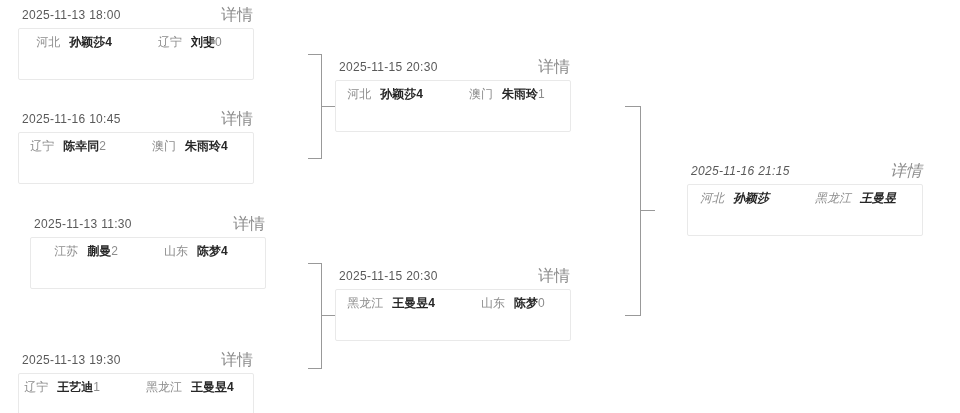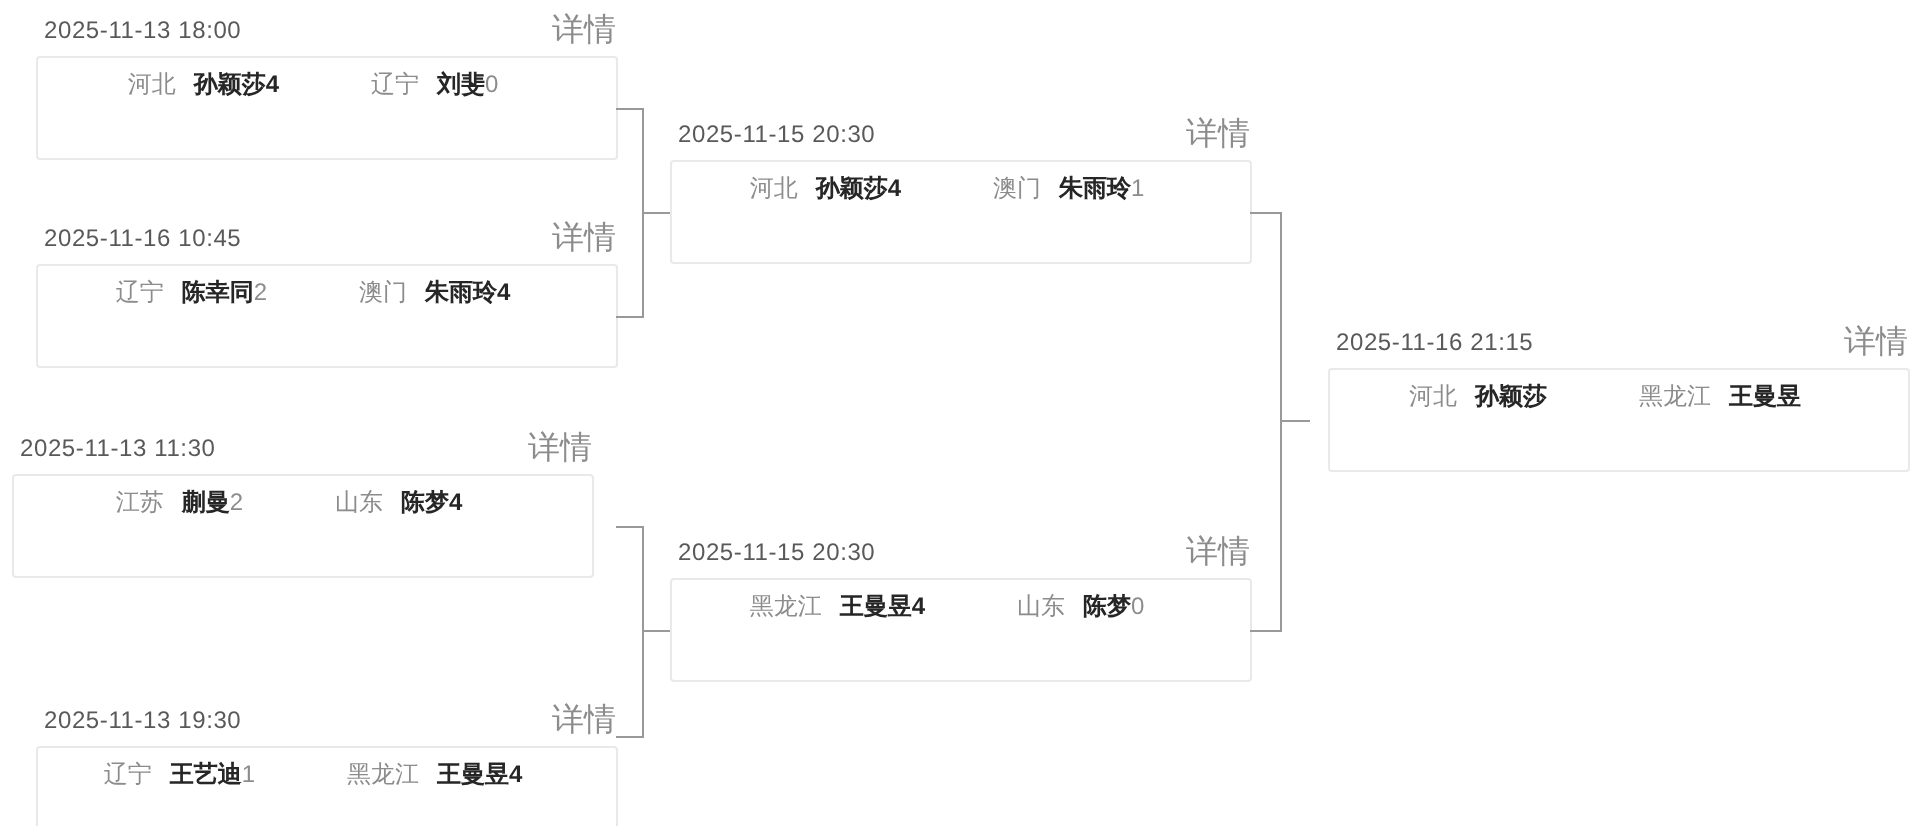--- a/index.html
+++ b/index.html
@@ -11,21 +11,21 @@
     --card-bg:#ffffff;
     --page-bg:#ffffff;
   }
   *{margin:0;padding:0;box-sizing:border-box;}
   html,body{background:var(--page-bg);}
   body{
     font-family:"Liberation Sans","DejaVu Sans",sans-serif;
     width:960px;height:413px;overflow:hidden;position:relative;
   }
   .bracket{position:absolute;left:0;top:0;width:960px;height:413px;}
-  .match{position:absolute;width:291px;}
+  .match{position:absolute;width:236px;}
   .match-header{
     display:flex;justify-content:space-between;align-items:center;
     height:14px;padding:0 1px 0 4px;margin-bottom:6px;
   }
   .match-date{font-size:12px;color:var(--text-date);letter-spacing:.3px;white-space:pre;}
   .match-detail{font-size:16px;color:var(--text-secondary);cursor:pointer;}
   .card{
     height:52px;background:var(--card-bg);
     border:1px solid var(--border);border-radius:2px;
     display:flex;justify-content:center;
@@ -37,25 +37,25 @@
   .region{color:var(--text-secondary);margin-right:9px;white-space:nowrap;}
   .pname{color:var(--text-primary);font-weight:700;white-space:nowrap;}
   .score{margin-left:auto;color:var(--text-secondary);font-weight:400;}
   .score.win{color:var(--text-primary);font-weight:700;}
   .hline,.vline{position:absolute;background:var(--line);}
   .hline{height:1px;}
   .vline{width:1px;}
   
   .m0{left:18px;top:8px;}
   .m1{left:18px;top:112px;}
-  .m2{left:6px;top:217px;}
+  .m2{left:30px;top:217px;}
   .m3{left:18px;top:322px;margin-top:31px;}
   .m4{left:335px;top:60px;}
   .m5{left:335px;top:269px;}
-  .m6{left:664px;top:164px;}
+  .m6{left:687px;top:164px;font-style:italic;}
 </style>
 </head>
 <body>
 
 <div class="bracket">
 
   <div class="match m0">
     <div class="match-header">
       <span class="match-date">2025-11-13 18:00</span>
       <span class="match-detail">详情</span>

